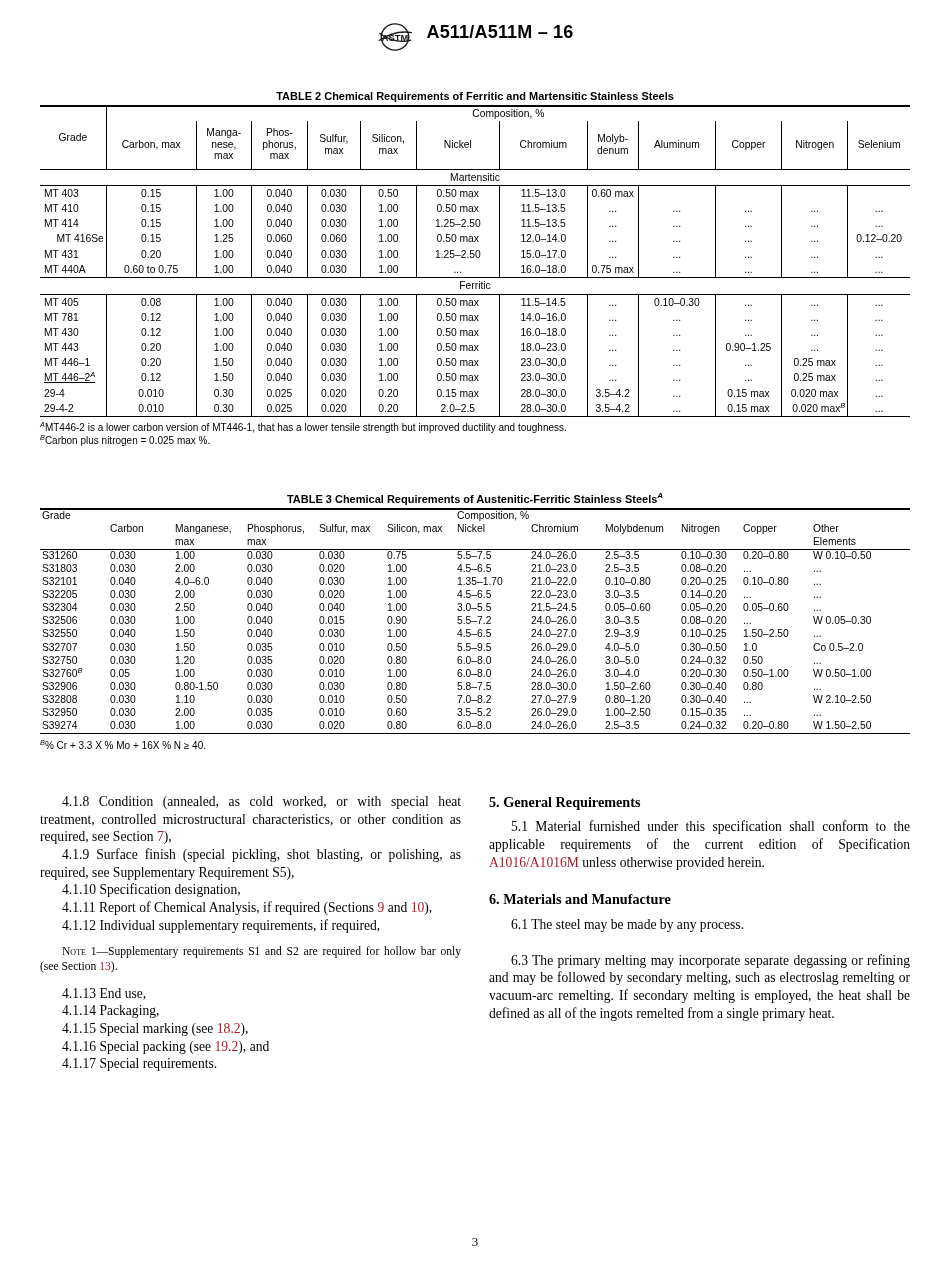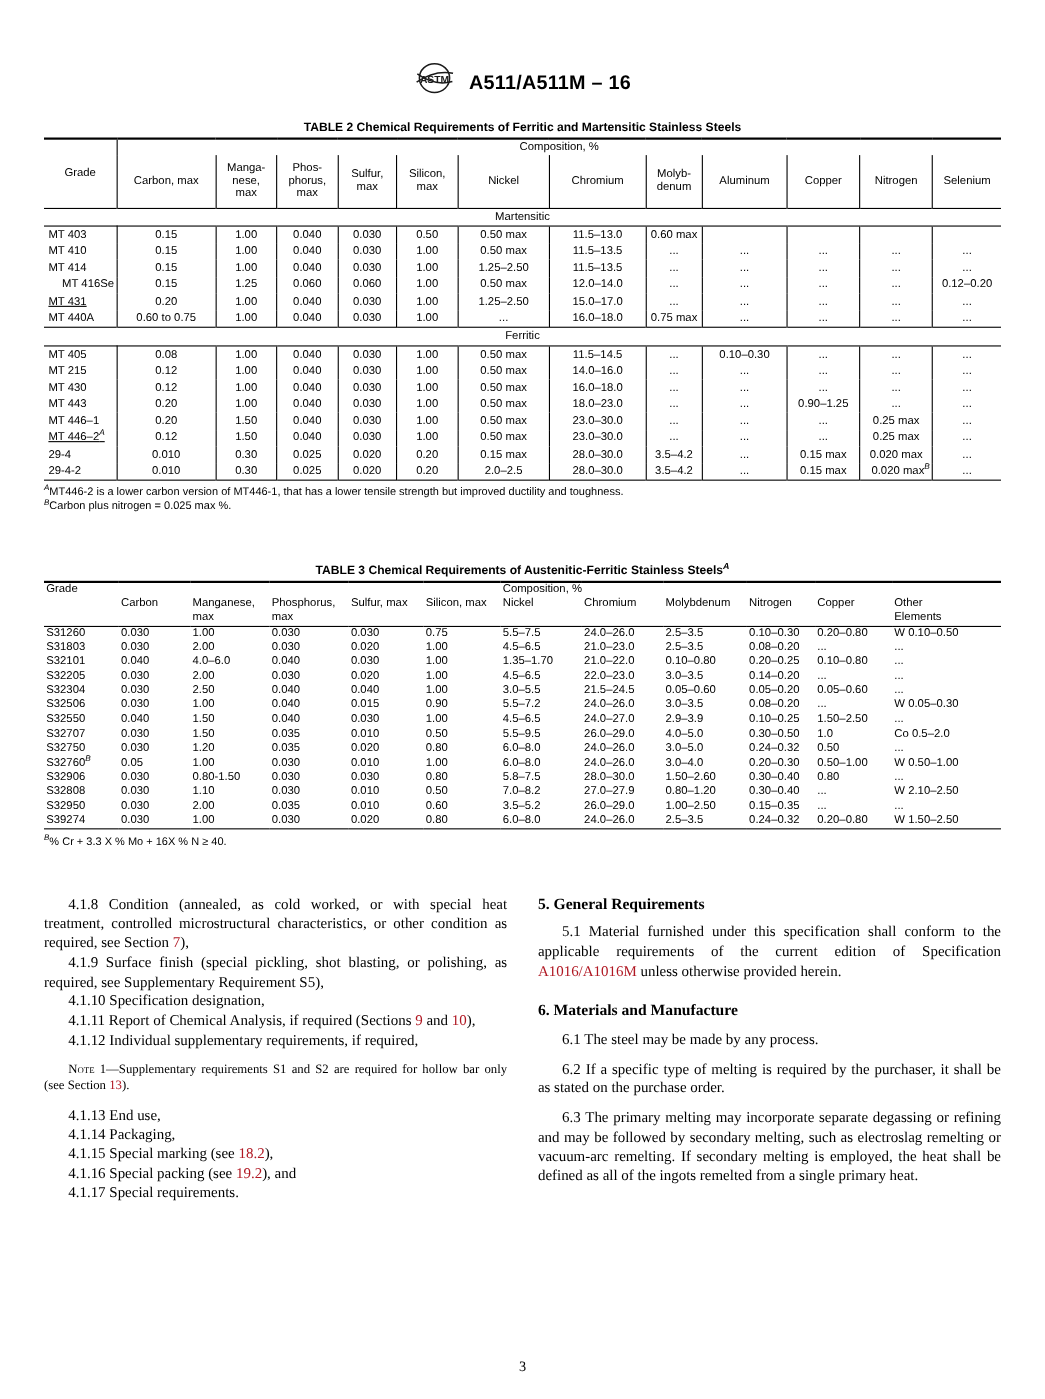--- a/index.html
+++ b/index.html
@@ -19,24 +19,24 @@
     position: relative;
     width: 950px;
     height: 1272px;
     box-sizing: border-box;
     padding: 0 40px;
   }
 
   
   .doc-header {
     display: flex;
-    align-items: flex-end;
+    align-items: flex-start;
     justify-content: center;
     gap: 12px;
-    padding-top: 42px;
+    padding-top: 22px;
     height: 44px;
   }
   .astm-logo { width: 38px; height: 30px; display:block; }
   .doc-title {
     font-family: "Liberation Sans", sans-serif;
     font-weight: bold;
     font-size: 18px;
     letter-spacing: .2px;
     white-space: nowrap;
   }
@@ -266,21 +266,21 @@
             <td class="vl" style="border-left: 1px solid rgb(0, 0, 0);">1.00</td>
             <td class="vl" style="border-left: 1px solid rgb(0, 0, 0);">0.50 max</td>
             <td class="vl" style="border-left: 1px solid rgb(0, 0, 0);">12.0–14.0</td>
             <td class="vl" style="border-left: 1px solid rgb(0, 0, 0);">...</td>
             <td class="vl" style="border-left: 1px solid rgb(0, 0, 0);">...</td>
             <td class="vl" style="border-left: 1px solid rgb(0, 0, 0);">...</td>
             <td class="vl" style="border-left: 1px solid rgb(0, 0, 0);">...</td>
             <td class="vl" style="border-left: 1px solid rgb(0, 0, 0);">0.12–0.20</td>
           </tr>
           <tr class="body-row">
-            <td class="grade-cell vr" style="border-right: 1px solid rgb(0, 0, 0); text-decoration: underline;">MT 431</td>
+            <td class="grade-cell vr" style="border-right: 1px solid rgb(0, 0, 0);">MT 431</td>
             <td class="vl" style="border-left: 1px solid rgb(0, 0, 0);">0.20</td>
             <td class="vl" style="border-left: 1px solid rgb(0, 0, 0);">1.00</td>
             <td class="vl" style="border-left: 1px solid rgb(0, 0, 0);">0.040</td>
             <td class="vl" style="border-left: 1px solid rgb(0, 0, 0);">0.030</td>
             <td class="vl" style="border-left: 1px solid rgb(0, 0, 0);">1.00</td>
             <td class="vl" style="border-left: 1px solid rgb(0, 0, 0);">1.25–2.50</td>
             <td class="vl" style="border-left: 1px solid rgb(0, 0, 0);">15.0–17.0</td>
             <td class="vl" style="border-left: 1px solid rgb(0, 0, 0);">...</td>
             <td class="vl" style="border-left: 1px solid rgb(0, 0, 0);">...</td>
             <td class="vl" style="border-left: 1px solid rgb(0, 0, 0);">...</td>
@@ -314,21 +314,21 @@
             <td class="rule-thin vl" style="border-left: 1px solid rgb(0, 0, 0);">1.00</td>
             <td class="rule-thin vl" style="border-left: 1px solid rgb(0, 0, 0);">0.50 max</td>
             <td class="rule-thin vl" style="border-left: 1px solid rgb(0, 0, 0);">11.5–14.5</td>
             <td class="rule-thin vl" style="border-left: 1px solid rgb(0, 0, 0);">...</td>
             <td class="rule-thin vl" style="border-left: 1px solid rgb(0, 0, 0);">0.10–0.30</td>
             <td class="rule-thin vl" style="border-left: 1px solid rgb(0, 0, 0);">...</td>
             <td class="rule-thin vl" style="border-left: 1px solid rgb(0, 0, 0);">...</td>
             <td class="rule-thin vl" style="border-left: 1px solid rgb(0, 0, 0);">...</td>
           </tr>
           <tr class="body-row">
-            <td class="grade-cell vr" style="border-right: 1px solid rgb(0, 0, 0);">MT 215</td>
+            <td class="grade-cell vr" style="border-right: 1px solid rgb(0, 0, 0);">MT 781</td>
             <td class="vl" style="border-left: 1px solid rgb(0, 0, 0);">0.12</td>
             <td class="vl" style="border-left: 1px solid rgb(0, 0, 0);">1.00</td>
             <td class="vl" style="border-left: 1px solid rgb(0, 0, 0);">0.040</td>
             <td class="vl" style="border-left: 1px solid rgb(0, 0, 0);">0.030</td>
             <td class="vl" style="border-left: 1px solid rgb(0, 0, 0);">1.00</td>
             <td class="vl" style="border-left: 1px solid rgb(0, 0, 0);">0.50 max</td>
             <td class="vl" style="border-left: 1px solid rgb(0, 0, 0);">14.0–16.0</td>
             <td class="vl" style="border-left: 1px solid rgb(0, 0, 0);">...</td>
             <td class="vl" style="border-left: 1px solid rgb(0, 0, 0);">...</td>
             <td class="vl" style="border-left: 1px solid rgb(0, 0, 0);">...</td>
@@ -712,20 +712,19 @@
 
     <div class="col">
       <h3 class="sec">5.  General Requirements</h3>
 
       <p class="para"><span>5.1  Material furnished under this specification shall conform to the applicable requirements of the current edition of Specification </span><span class="xref">A1016/A1016M</span><span> unless otherwise provided herein.</span></p>
 
       <h3 class="sec spaced">6.  Materials and Manufacture</h3>
 
       <p class="para">6.1  The steel may be made by any process.</p>
       <div class="gap"></div>
-      <p class="para">6.2  If a specific type of melting is required by the purchaser, it shall be as stated on the purchase order.</p>
       <div class="gap"></div>
       <p class="para">6.3  The primary melting may incorporate separate degassing or refining and may be followed by secondary melting, such as electroslag remelting or vacuum-arc remelting. If secondary melting is employed, the heat shall be defined as all of the ingots remelted from a single primary heat.</p>
     </div>
   </div>
 
   <div class="pagenum">3</div>
 </div>
 
 </body></html>

